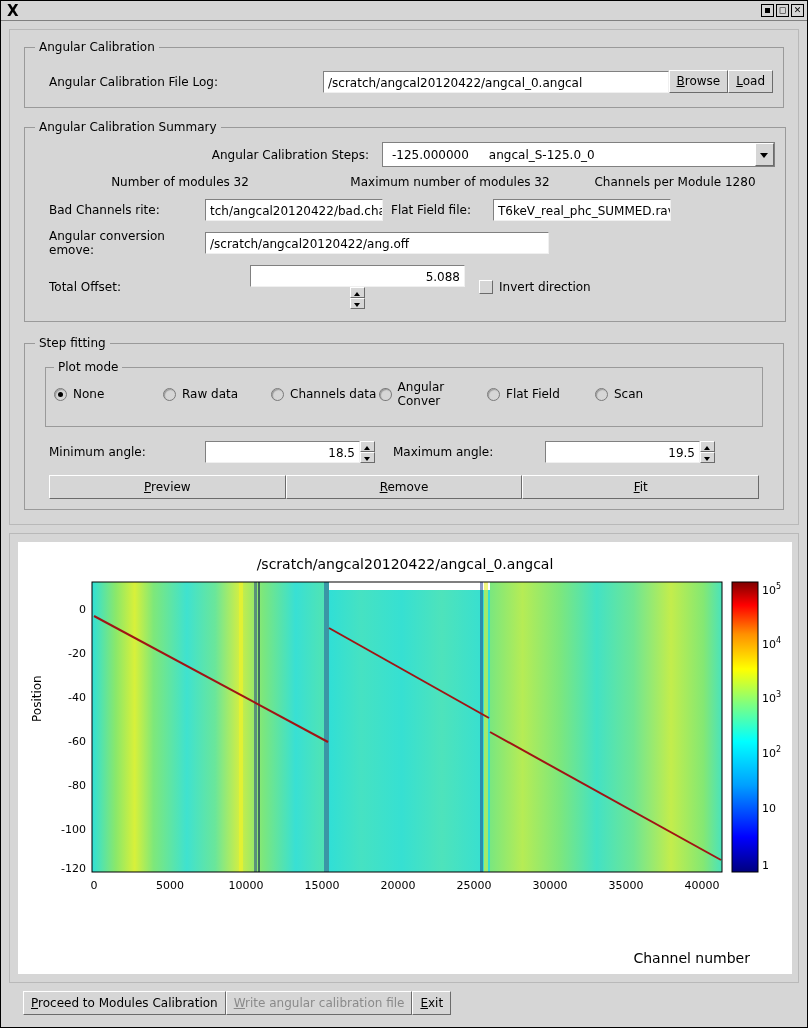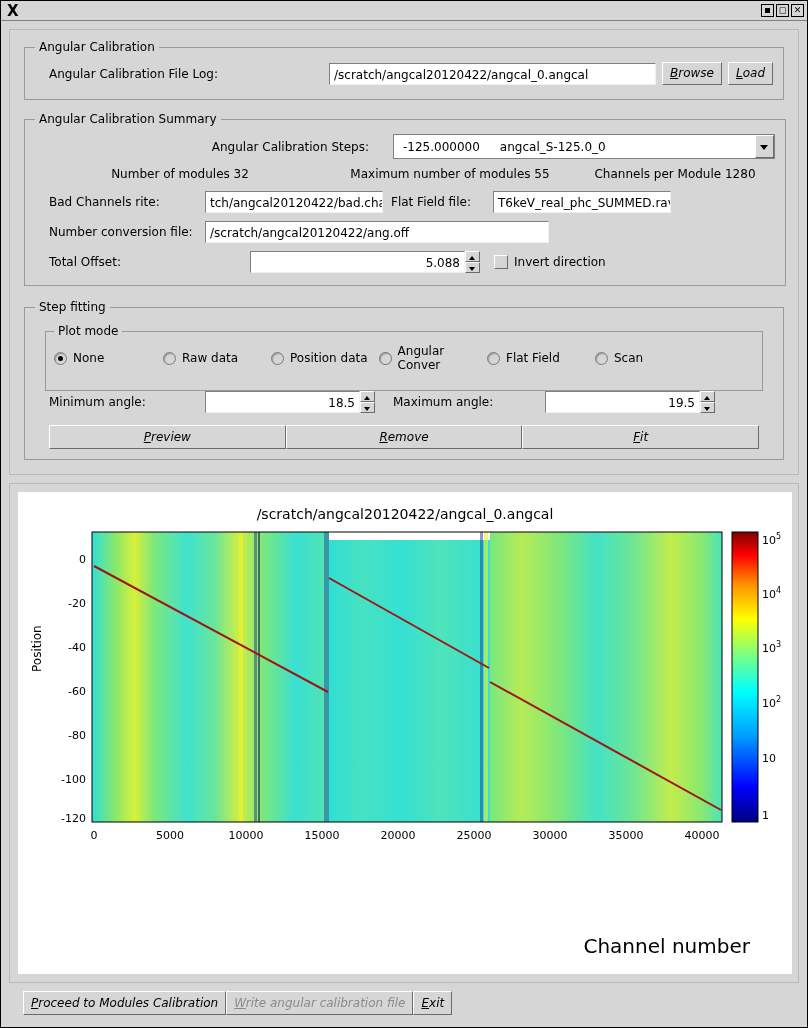--- a/index.html
+++ b/index.html
@@ -98,21 +98,20 @@
     border: 1px solid #ffffff;
     border-right-color: #6b6b6b;
     border-bottom-color: #6b6b6b;
     height: 23px;
     line-height: 21px;
     text-align: center;
     font-size: 12px;
     padding: 0 7px;
     box-sizing: border-box;
     white-space: nowrap;
-    font-style: italic;
   }
   .btn.disabled { color: #8a8a8a; }
   .u { text-decoration: underline; }
   .label { font-size: 12px; }
   .spin {
     width: 15px;
     height: 22px;
     display: flex;
     flex-direction: column;
     box-sizing: border-box;
@@ -151,26 +150,26 @@
     background: #d6d6d6;
     padding: 10px 14px 14px 14px;
     box-sizing: border-box;
   }
   .row {
     display: flex;
     align-items: center;
     margin-bottom: 8px;
   }
   
-  .acf-row { gap: 6px; }
+  .acf-row { gap: 0; margin-top: 8px; }
   .acf-label { width: 288px; padding-left: 14px; box-sizing: border-box;}
   .acf-input { flex: 1; }
 
   
-  .sum-row1 { gap: 14px; }
+  .sum-row1 { gap: 3px; }
   .steps-label {
     width: 344px;
     text-align: right;
     padding-right: 10px;
     box-sizing: border-box;
   }
   .combo {
     flex: 1;
     height: 25px;
     background: #ffffff;
@@ -287,22 +286,22 @@
     position: absolute;
     left: 12px;
     top: 180px;
     transform: rotate(-90deg);
     transform-origin: left top;
     font-size: 12px;
   }
   .xlabel {
     position: absolute;
     right: 42px;
-    bottom: 16px;
-    font-size: 20px;
+    bottom: 8px;
+    font-size: 14px;
   }
   .bottom-row {
     display: flex;
     gap: 0;
     padding: 0 14px 4px 14px;
   }
   .bottom-row .btn { height: 24px; line-height: 22px; }
 </style>
 </head>
 <body>
@@ -344,39 +343,39 @@
             <div class="cval">
               <span>-125.000000</span>
               <span>angcal_S-125.0_0</span>
             </div>
             <div class="arrowbox"></div>
           </div>
         </div>
 
         <div class="info-row">
           <span style="width:290px">Number of modules 32</span>
-          <span style="width:250px">Maximum number of modules 55</span>
+          <span style="width:250px">Maximum number of modules 32</span>
           <span style="width:200px">Channels per Module 1280</span>
         </div>
 
         <div class="row twofile-row">
           <div class="label lbl">Bad Channels rite:</div>
           <div class="txtfield fld">tch/angcal20120422/bad.chan</div>
           <div class="label lbl2">Flat Field file:</div>
           <div class="txtfield fld2">T6keV_real_phc_SUMMED.rav</div>
         </div>
 
         <div class="row angconv-row">
-          <div class="label lbl">Number conversion file:</div>
+          <div class="label lbl">Angular conversion emove:</div>
           <div class="txtfield fld">/scratch/angcal20120422/ang.off</div>
         </div>
 
         <div class="row offset-row" style="margin-bottom:2px;">
           <div class="label lbl">Total Offset:</div>
-          <div style="display:flex;align-items:center;padding-left:45px;">
+          <div style="display:flex;align-items:center;padding-left:45px;flex-direction:column;">
             <div class="txtfield fld">5.088</div>
             <div class="spin">
               <div class="up"></div>
               <div class="dn"></div>
             </div>
           </div>
           <div class="chk"></div>
           <div class="label">Invert direction</div>
         </div>
       </fieldset>
@@ -390,38 +389,38 @@
             <div class="radio-item" style="width:109px">
               <span class="radio on"></span>
               <span>None</span>
             </div>
             <div class="radio-item" style="width:108px">
               <span class="radio"></span>
               <span>Raw data</span>
             </div>
             <div class="radio-item" style="width:108px">
               <span class="radio"></span>
-              <span>Position data</span>
+              <span>Channels data</span>
             </div>
             <div class="radio-item" style="width:108px">
               <span class="radio"></span>
               <span>Angular Conver</span>
             </div>
             <div class="radio-item" style="width:108px">
               <span class="radio"></span>
               <span>Flat Field</span>
             </div>
             <div class="radio-item">
               <span class="radio"></span>
               <span>Scan</span>
             </div>
           </div>
         </fieldset>
 
-        <div class="row angle-row" style="margin-top:0;margin-bottom:0;">
+        <div class="row angle-row" style="margin-top:14px;margin-bottom:0;">
           <div class="label lbl">Minimum angle:</div>
           <div style="display:flex;align-items:center;">
             <div class="txtfield fld">18.5</div>
             <div class="spin">
               <div class="up"></div>
               <div class="dn"></div>
             </div>
           </div>
           <div class="label lbl2">Maximum angle:</div>
           <div style="display:flex;align-items:center;justify-content:flex-end;">

